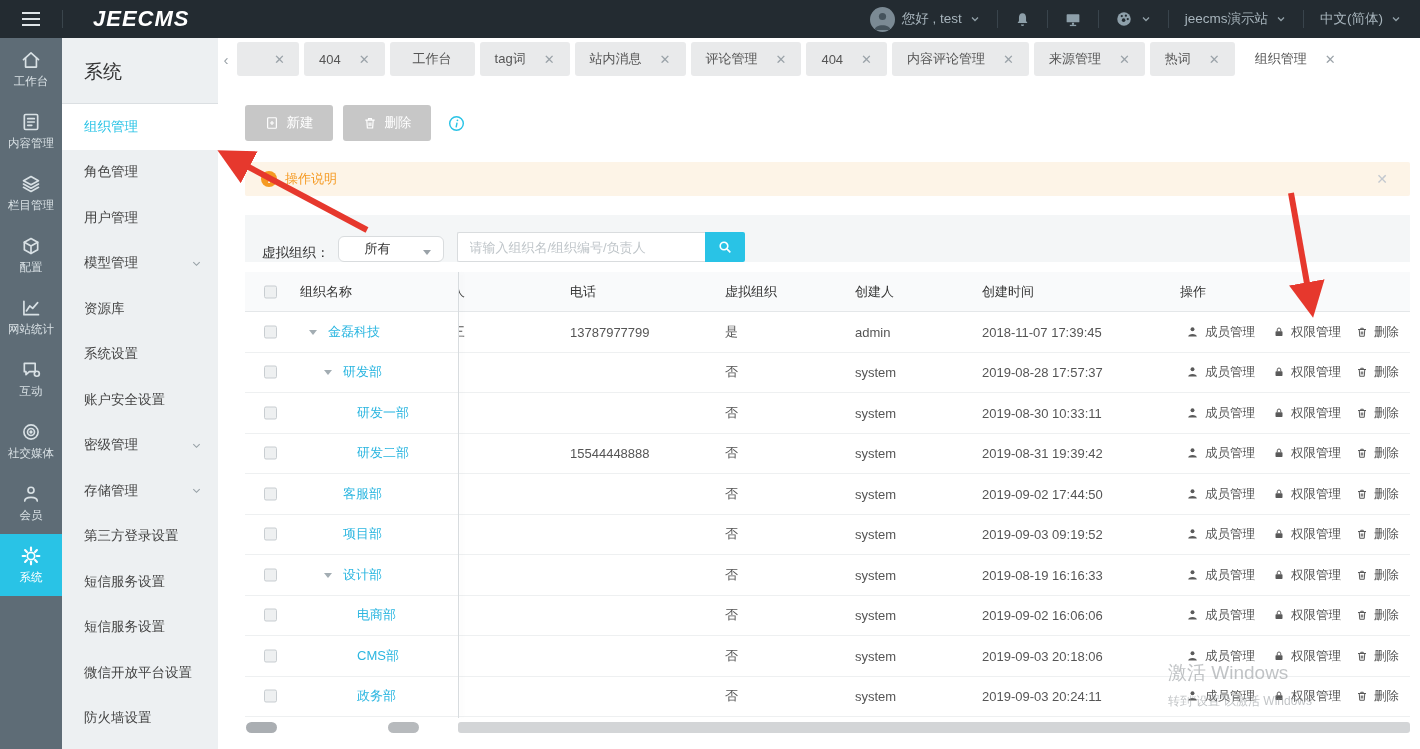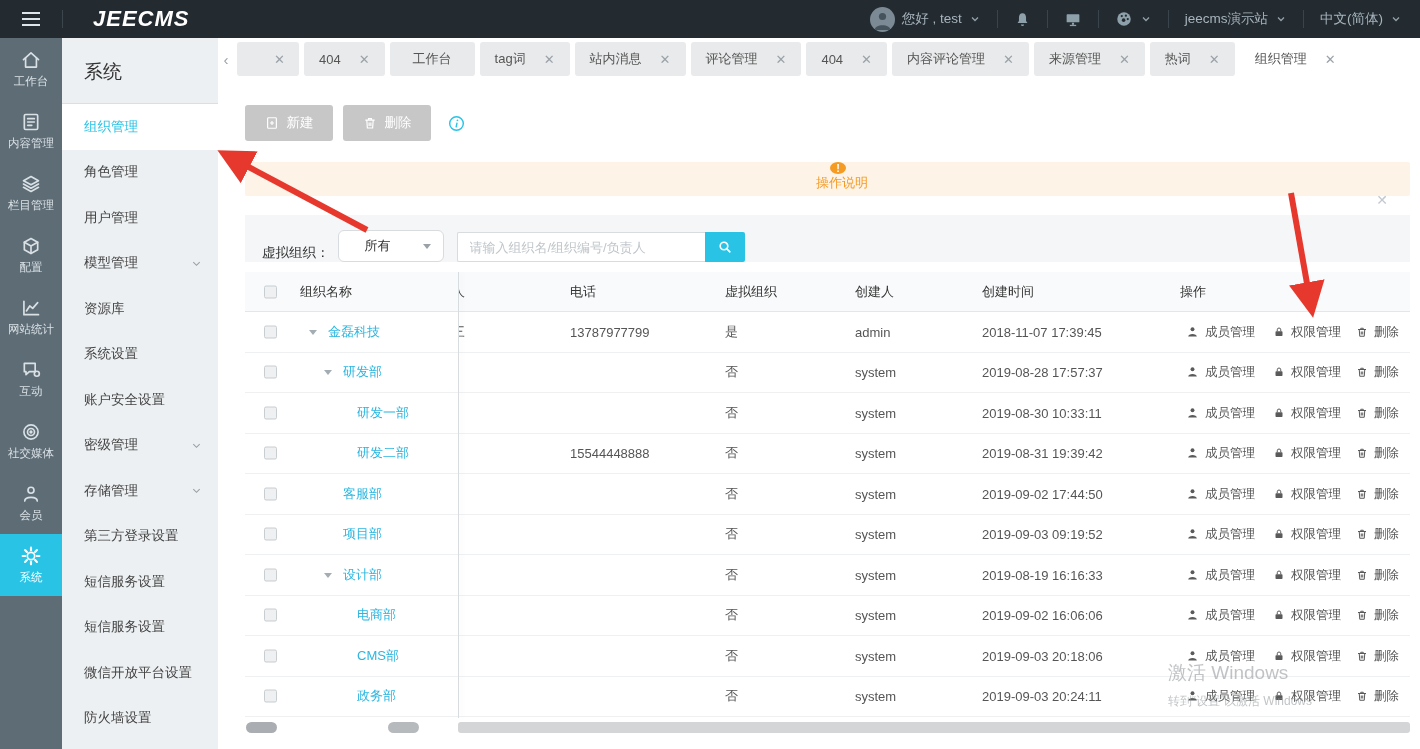--- a/index.html
+++ b/index.html
@@ -54,31 +54,31 @@
   
   .toolbar { position:absolute; left:27px; top:67px; display:flex; align-items:center; }
   .btn { width:88px; height:36px; background:#c7c7c7; color:#fff; border:none; border-radius:3px; font-size:13.5px;
          display:flex; align-items:center; justify-content:center; gap:8px; cursor:pointer;
          font-family:inherit; }
   .btn + .btn { margin-left:10px; }
   .info-ic { margin-left:16px; cursor:pointer; display:flex; }
 
   
   .notice { position:absolute; left:27px; top:124px; width:1165px; height:34px; background:#fdf4e7; border-radius:2px;
-            display:flex; align-items:center; padding:0 12px 0 33px;flex-direction:column; }
+            display:flex; align-items:center; padding:0 12px 0 16px; }
   .notice-ic { width:16px; height:16px; border-radius:50%; background:#f59a23; color:#fff; font-size:11px; font-weight:bold;
                display:flex; align-items:center; justify-content:center; }
   .notice-text { color:#f59a23; font-size:13px; margin-left:8px; }
   .notice-close { margin-left:auto; color:#c3c8cf; font-size:14px; cursor:pointer; padding:0 10px; }
 
   
   .filterbar { position:absolute; left:27px; top:177px; width:1165px; height:47px; background:#f4f6f7;
                display:flex; align-items:flex-end; }
   .filter-label { font-size:13.5px; color:#333; margin-left:17px; }
-  .select { width:106px; height:32px; background:#fff; border:1px solid #d9dcde; border-radius:6px; margin-left:8px;
+  .select { width:106px; height:26px; background:#fff; border:1px solid #d9dcde; border-radius:6px; margin-left:8px;
             display:flex; align-items:center; font-size:13px; color:#333; cursor:pointer; position:relative; }
   .select .sel-val { margin-left:26px; }
   .select .sel-caret { position:absolute; right:12px; top:13px; width:0; height:0;
             border-left:4.5px solid transparent; border-right:4.5px solid transparent; border-top:5px solid #9aa2a8; }
   .search-input { width:248px; height:30px; margin-left:13px; border:1px solid #d9dcde; border-right:none;
             border-radius:2px 0 0 2px; padding:0 12px; font-size:13px; color:#333; outline:none; font-family:inherit; }
   .search-input::placeholder { color:#bfc5c9; }
   .search-btn { width:40px; height:30px; background:#29c3e6; border:none; border-radius:0 2px 2px 0; cursor:pointer;
             display:flex; align-items:center; justify-content:center; }
 

